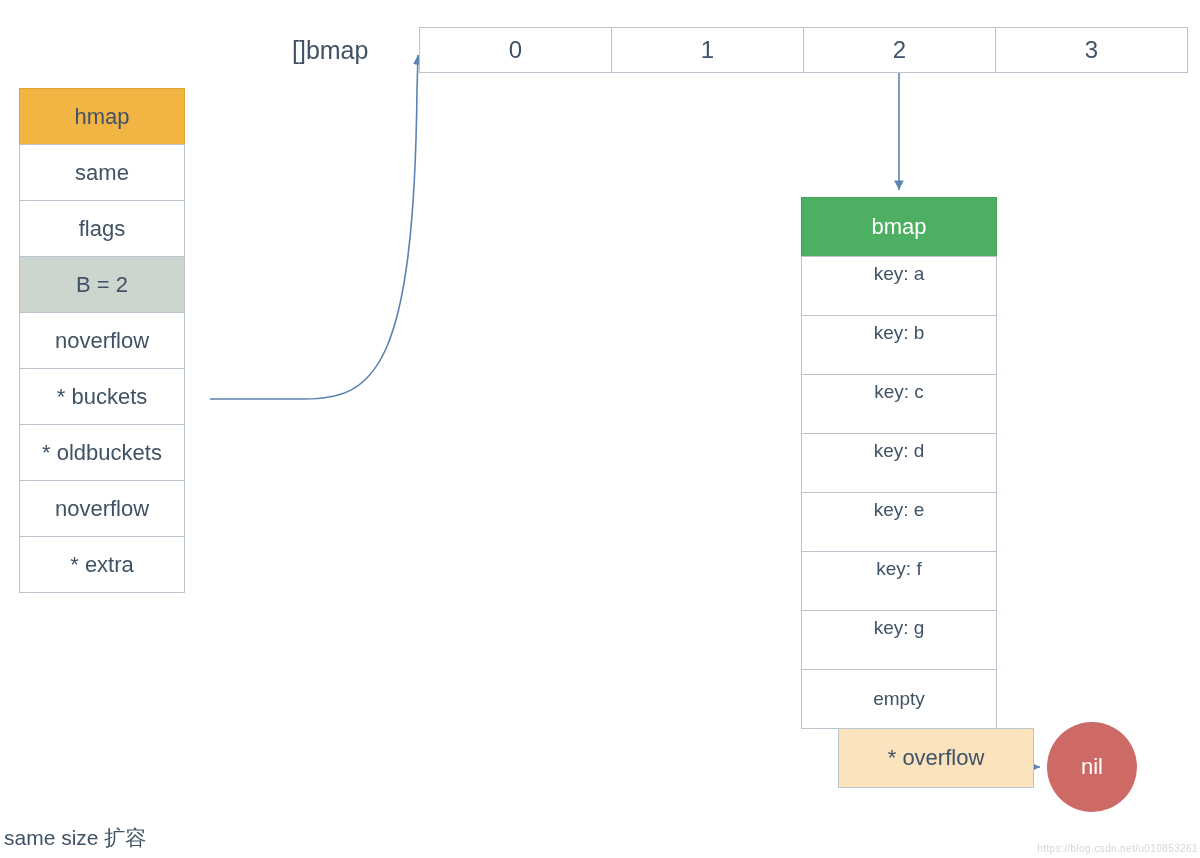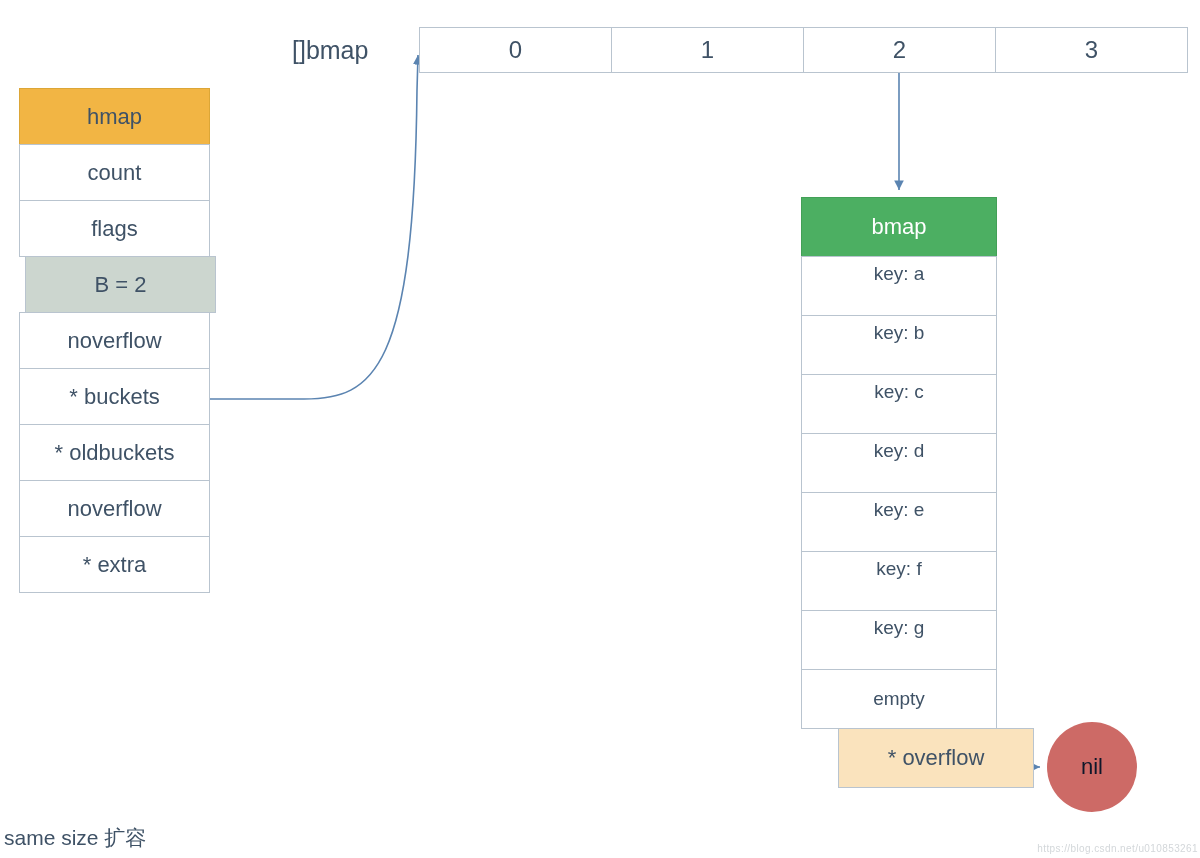--- a/index.html
+++ b/index.html
@@ -43,27 +43,27 @@
     background: #ffffff;
     line-height: 1.25;
     white-space: pre-line;
   }
 
   
   #hmap-struct { position: absolute; left: 15px; top: 88px; width: 191px; }
   #hmap-struct .cell {
     position: relative;
     left: auto; top: auto;
-    width: 191px;
+    width: 166px;
     height: 57px;
     margin-top: -1px;
   }
   #hmap-struct .cell:first-child { margin-top: 0; }
   .hdr-orange { background: #f2b544 !important; border-color: #dca637 !important; }
-  .grey-row   { background: #ccd6cf !important; margin-left: 6px; }
+  .grey-row   { background: #ccd6cf !important; }
 
   
   #bmap-array { position: absolute; left: 415px; top: 27px; }
   #bmap-array .cell {
     position: relative;
     display: inline-flex;
     left: auto; top: auto;
     width: 193px;
     height: 46px;
     margin-left: -1px;
@@ -96,21 +96,21 @@
 
   
   #nil-node {
     position: absolute;
     left: 1043px;
     top: 722px;
     width: 90px;
     height: 90px;
     border-radius: 50%;
     background: #cd6a66;
-    color: #0f172a;
+    color: #ffffff;
     display: flex;
     align-items: center;
     justify-content: center;
     font-size: 22px;
   }
 
   .caption {
     position: absolute;
     left: 0;
     top: 824px;
@@ -149,21 +149,21 @@
   </svg>
 
   <div class="array-label">[]bmap</div>
 
   <div id="bmap-array">
     <div class="cell">0</div><div class="cell">1</div><div class="cell">2</div><div class="cell">3</div>
   </div>
 
   <div id="hmap-struct">
     <div class="cell hdr-orange">hmap</div>
-    <div class="cell">count</div>
+    <div class="cell">same</div>
     <div class="cell">flags</div>
     <div class="cell grey-row">B = 2</div>
     <div class="cell">noverflow</div>
     <div class="cell">* buckets</div>
     <div class="cell">* oldbuckets</div>
     <div class="cell">noverflow</div>
     <div class="cell">* extra</div>
   </div>
 
   <div id="bmap-bucket">

